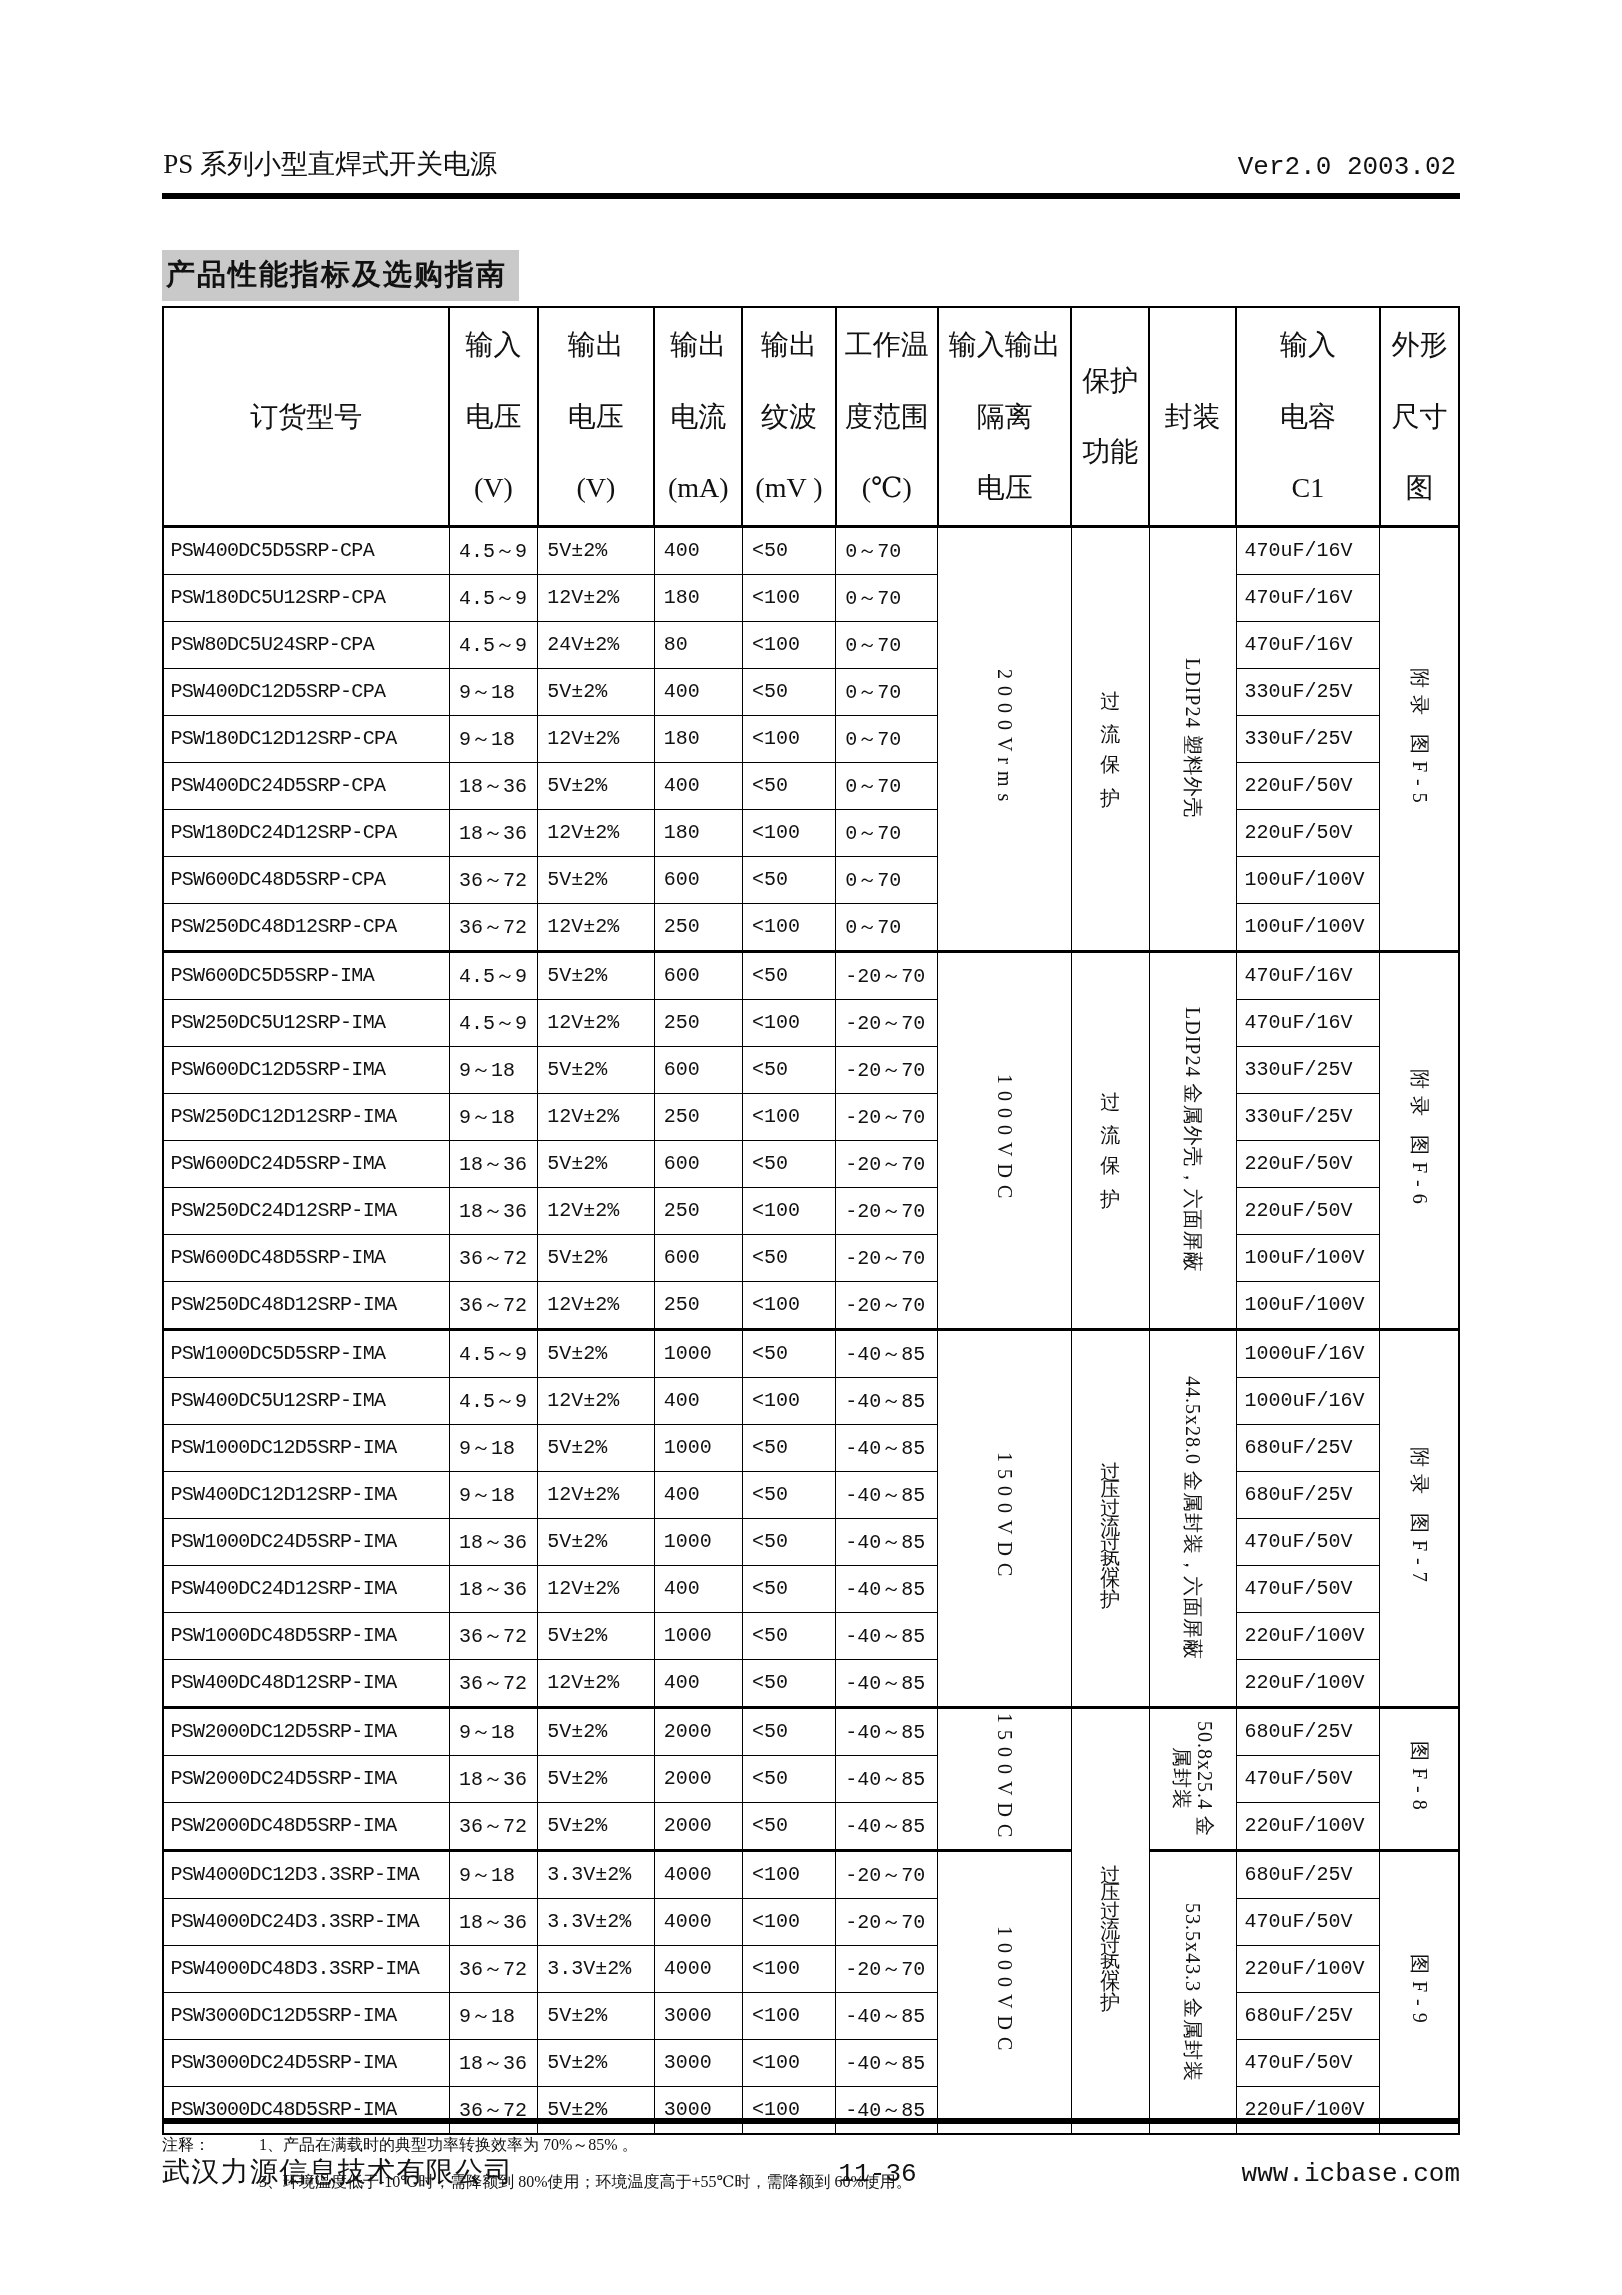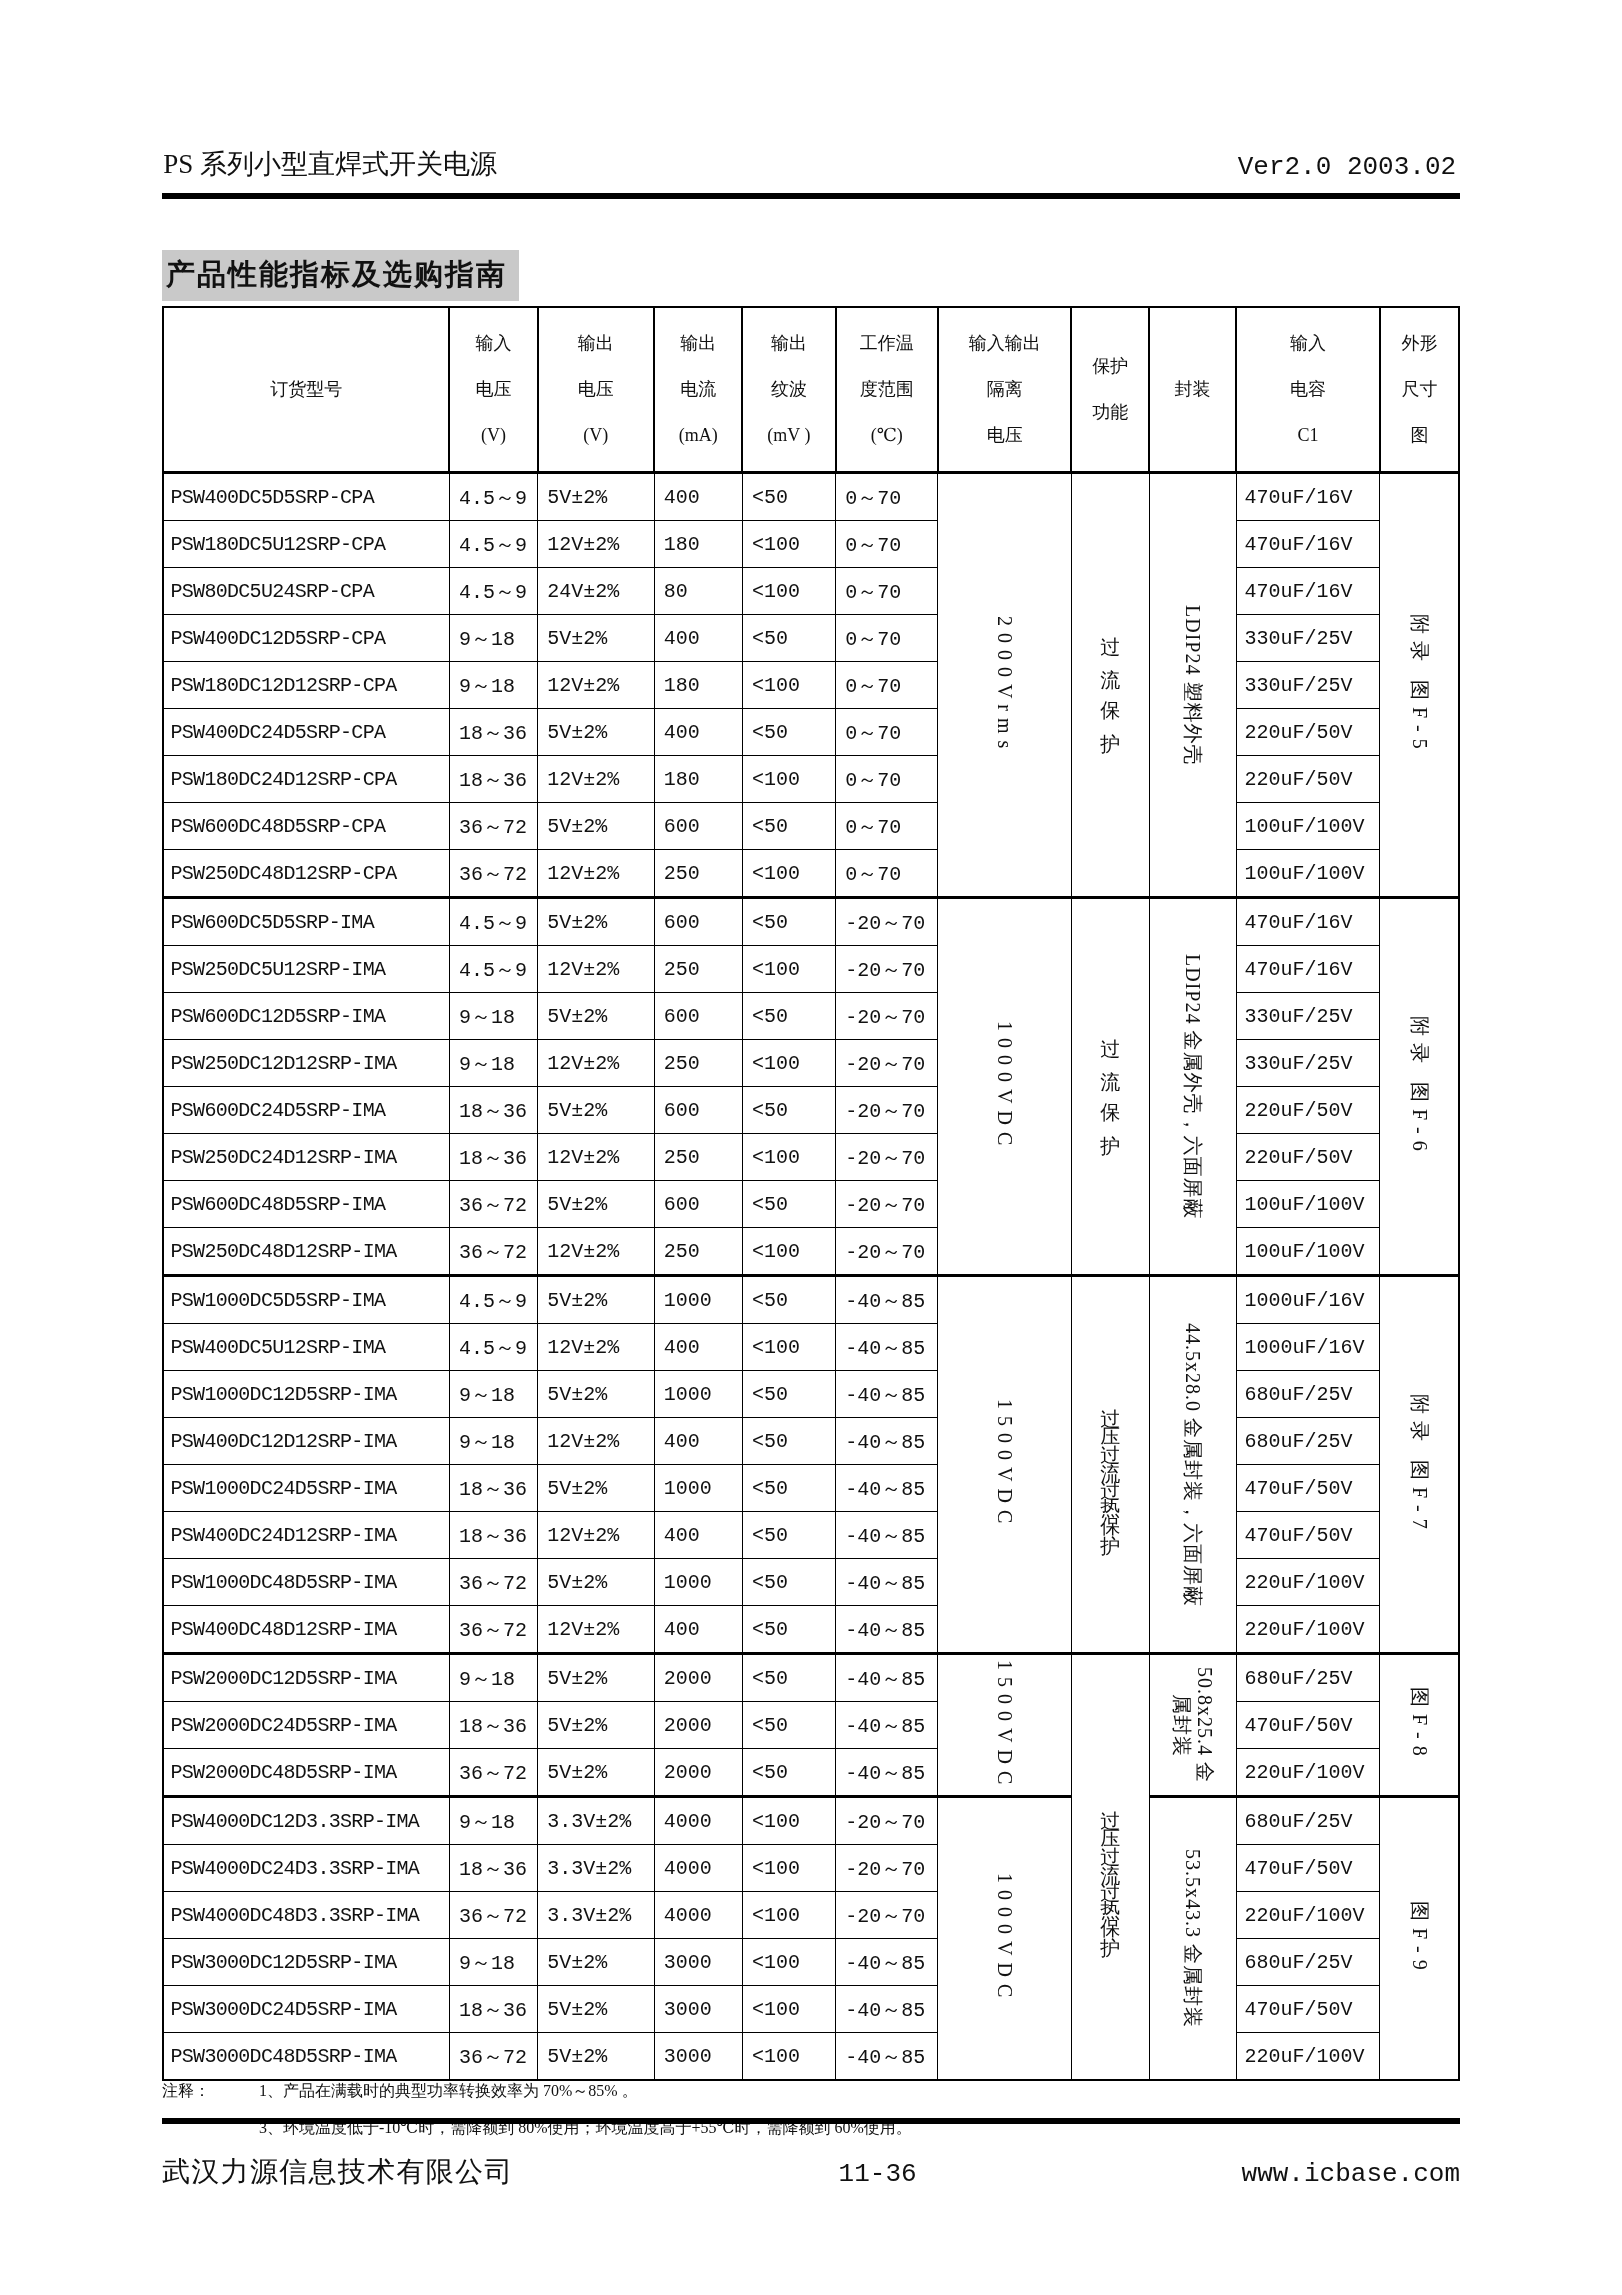--- a/index.html
+++ b/index.html
@@ -22,21 +22,21 @@
   }
   
   table.spec{
     width:100%;border-collapse:collapse;table-layout:fixed;margin-top:5.2px;
     font-size:20px;
   }
   table.spec,table.spec th{border:2.6px solid #000;}
   table.spec td{border:1.3px solid #000;}
   table.spec th{
     font-weight:normal;vertical-align:middle;
-    height:161px;line-height:2.55;font-size:18px;
+    height:161px;line-height:2.55;font-size:28px;
   }
   thead tr th{border-bottom:3.3px solid #000;}
   tbody td{height:44px;vertical-align:middle;background:#fff;}
   tbody tr.group-start td{border-top:3.3px solid #000;}
   td.c-model{padding-left:6.5px;text-align:left;letter-spacing:-0.7px;}
   td.c-val{padding-left:9.2px;text-align:left;}
   td.c-cap{padding-left:7.9px;text-align:left;font-family:Liberation Mono, monospace;}
   td.vcell{text-align:center;padding:0;}
   .vtext{
     display:inline-block;writing-mode:vertical-rl;text-orientation:sideways;

